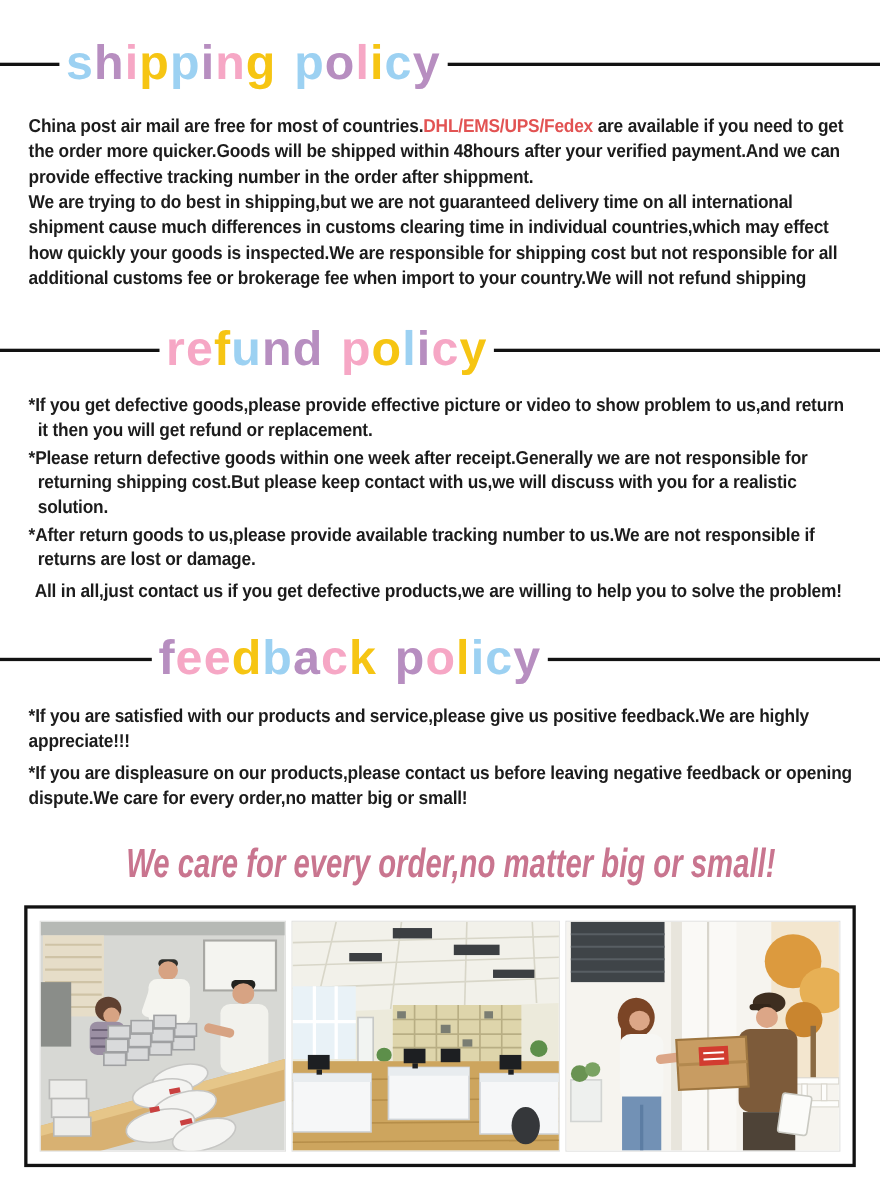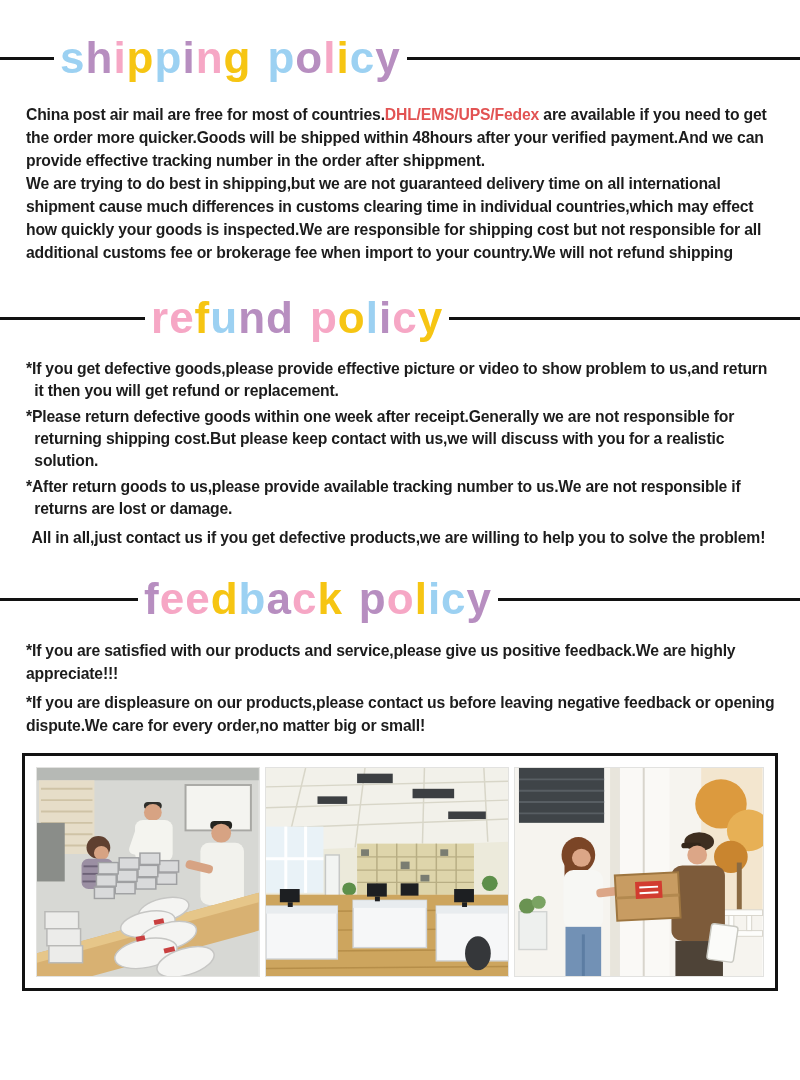--- a/index.html
+++ b/index.html
@@ -78,20 +78,23 @@
       <div class="hline fix-138"></div>
       <h1 class="bubble-title"><span style="color: rgb(183, 142, 192);">f</span><span style="color: rgb(246, 167, 197);">e</span><span style="color: rgb(246, 167, 197);">e</span><span style="color: rgb(246, 197, 19);">d</span><span style="color: rgb(156, 209, 242);">b</span><span style="color: rgb(183, 142, 192);">a</span><span style="color: rgb(246, 167, 197);">c</span><span style="color: rgb(246, 197, 19);">k</span><span class="sp"></span><span style="color: rgb(183, 142, 192);">p</span><span style="color: rgb(246, 167, 197);">o</span><span style="color: rgb(246, 197, 19);">l</span><span style="color: rgb(156, 209, 242);">i</span><span style="color: rgb(156, 209, 242);">c</span><span style="color: rgb(183, 142, 192);">y</span></h1>
       <div class="hline grow"></div>
     </div>
     <div class="text-block" id="feedback-text">
       <p>*If you are satisfied with our products and service,please give us positive feedback.We are highly appreciate!!!</p>
       <p>*If you are displeasure on our products,please contact us before leaving negative feedback or opening dispute.We care for every order,no matter big or small!</p>
     </div>
   </section>
 
+  <div class="slogan-wrap">
+    <div class="slogan" style="color:#c9758f;">We care for every order,no matter big or small!</div>
+  </div>
 
   <div class="photo-strip">
 
     <div class="photo" style="flex:224;" role="img" aria-label="Staff packing parcels and boxes in the warehouse">
       <svg viewBox="0 0 224 220" preserveAspectRatio="none">
         <rect x="0" y="0" width="224" height="220" fill="#d7d8d4"></rect>
         <rect x="0" y="0" width="224" height="13" fill="#b6b9b5"></rect>
         <rect x="2" y="13" width="56" height="78" fill="#e6ddc8"></rect>
         <g stroke="#cfc3a6" stroke-width="2">
           <line x1="4" y1="22" x2="56" y2="22"></line>

